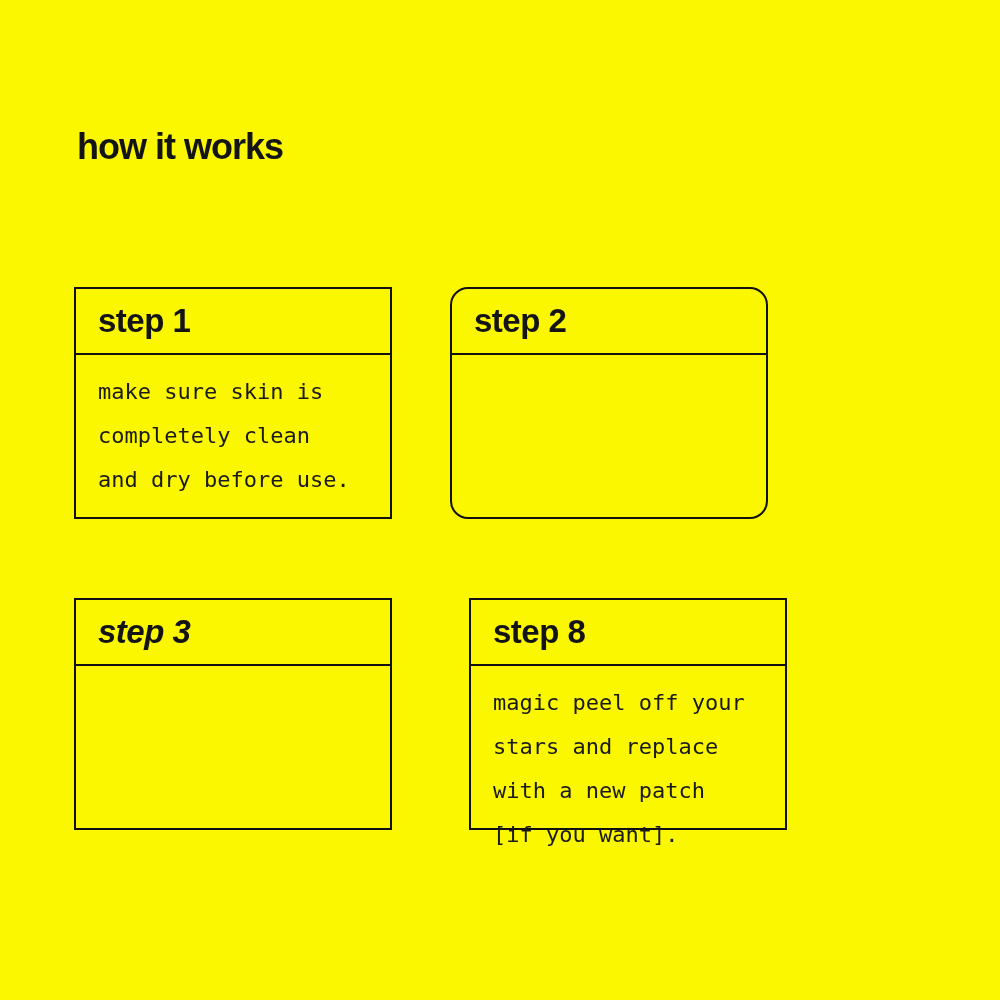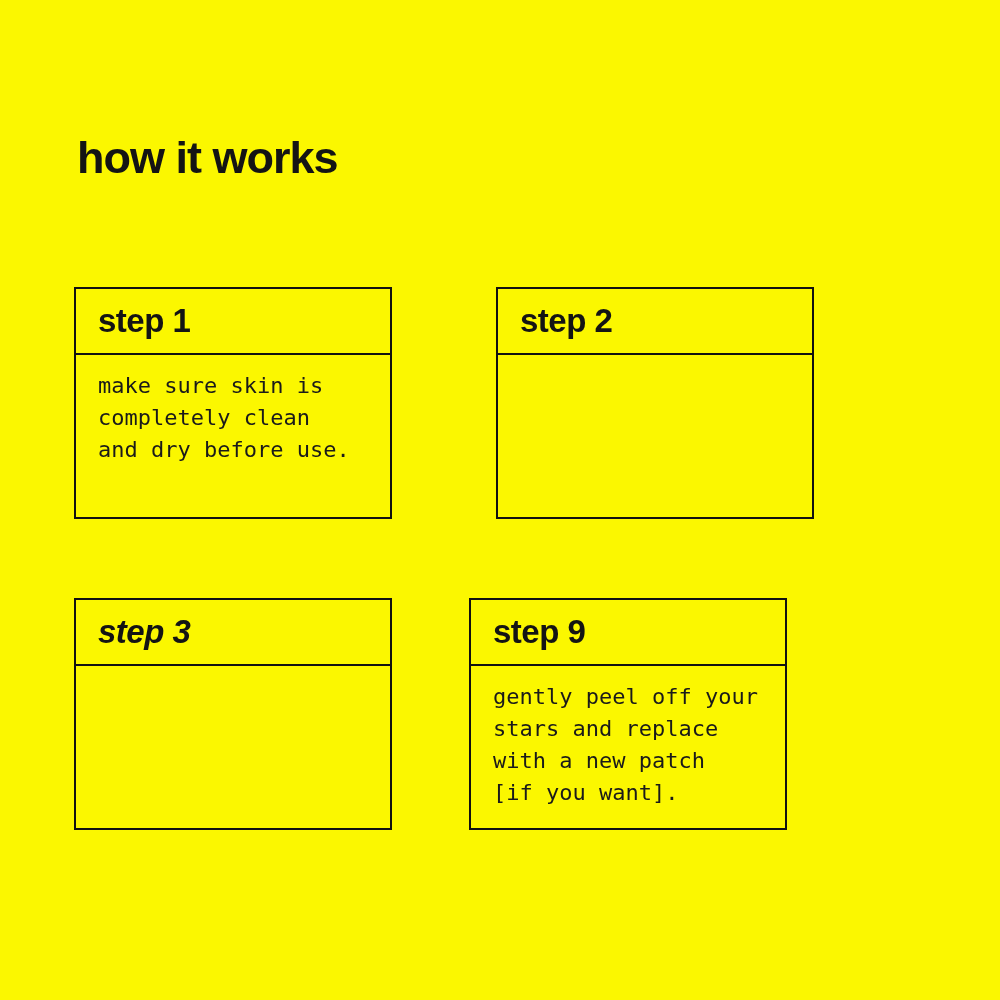--- a/index.html
+++ b/index.html
@@ -12,54 +12,54 @@
     background: #FBF700;
     overflow: hidden;
     position: relative;
     font-family: "Liberation Sans", sans-serif;
     color: #141414;
   }
   .page-title {
     position: absolute;
     left: 77px;
     top: 102px;
-    font-size: 45px;
+    font-size: 36px;
     font-weight: bold;
     letter-spacing: -1px;
     color: #141414;
   }
   .step-card {
     position: absolute;
     width: 318px;
     height: 232px;
     border: 2px solid #111111;
     box-sizing: border-box;
     background: transparent;
   }
   .step-card.pos-1 { left: 74px;  top: 287px; }
-  .step-card.pos-2 { left: 496px; top: 287px; }
+  .step-card.pos-2 { left: 450px; top: 287px; border-radius: 18px; }
   .step-card.pos-3 { left: 74px;  top: 598px; font-style: italic; }
   .step-card.pos-4 { left: 469px; top: 598px; }
   .step-header {
     height: 66px;
     box-sizing: border-box;
     border-bottom: 2px solid #111111;
     display: flex;
     align-items: center;
     padding-left: 22px;
     font-size: 33px;
     font-weight: bold;
     letter-spacing: -0.5px;
     color: #141414;
   }
   .step-body {
     padding: 15px 8px 0 22px;
     font-family: "DejaVu Sans Mono", "Liberation Mono", monospace;
     font-size: 22px;
-    line-height: 32px;
+    line-height: 44px;
     white-space: pre-line;
     color: #1a1a1a;
   }
 </style>
 </head>
 <body>
 
 <h1 class="page-title">how it works</h1>
 
 <div class="step-card pos-1">
@@ -71,18 +71,18 @@
 
 <div class="step-card pos-2">
   <div class="step-header">step 2</div>
 </div>
 
 <div class="step-card pos-3">
   <div class="step-header">step 3</div>
 </div>
 
 <div class="step-card pos-4">
-  <div class="step-header">step 9</div>
-  <div class="step-body">gently peel off your
+  <div class="step-header">step 8</div>
+  <div class="step-body">magic peel off your
 stars and replace
 with a new patch
 [if you want].</div>
 </div>
 
 </body></html>

